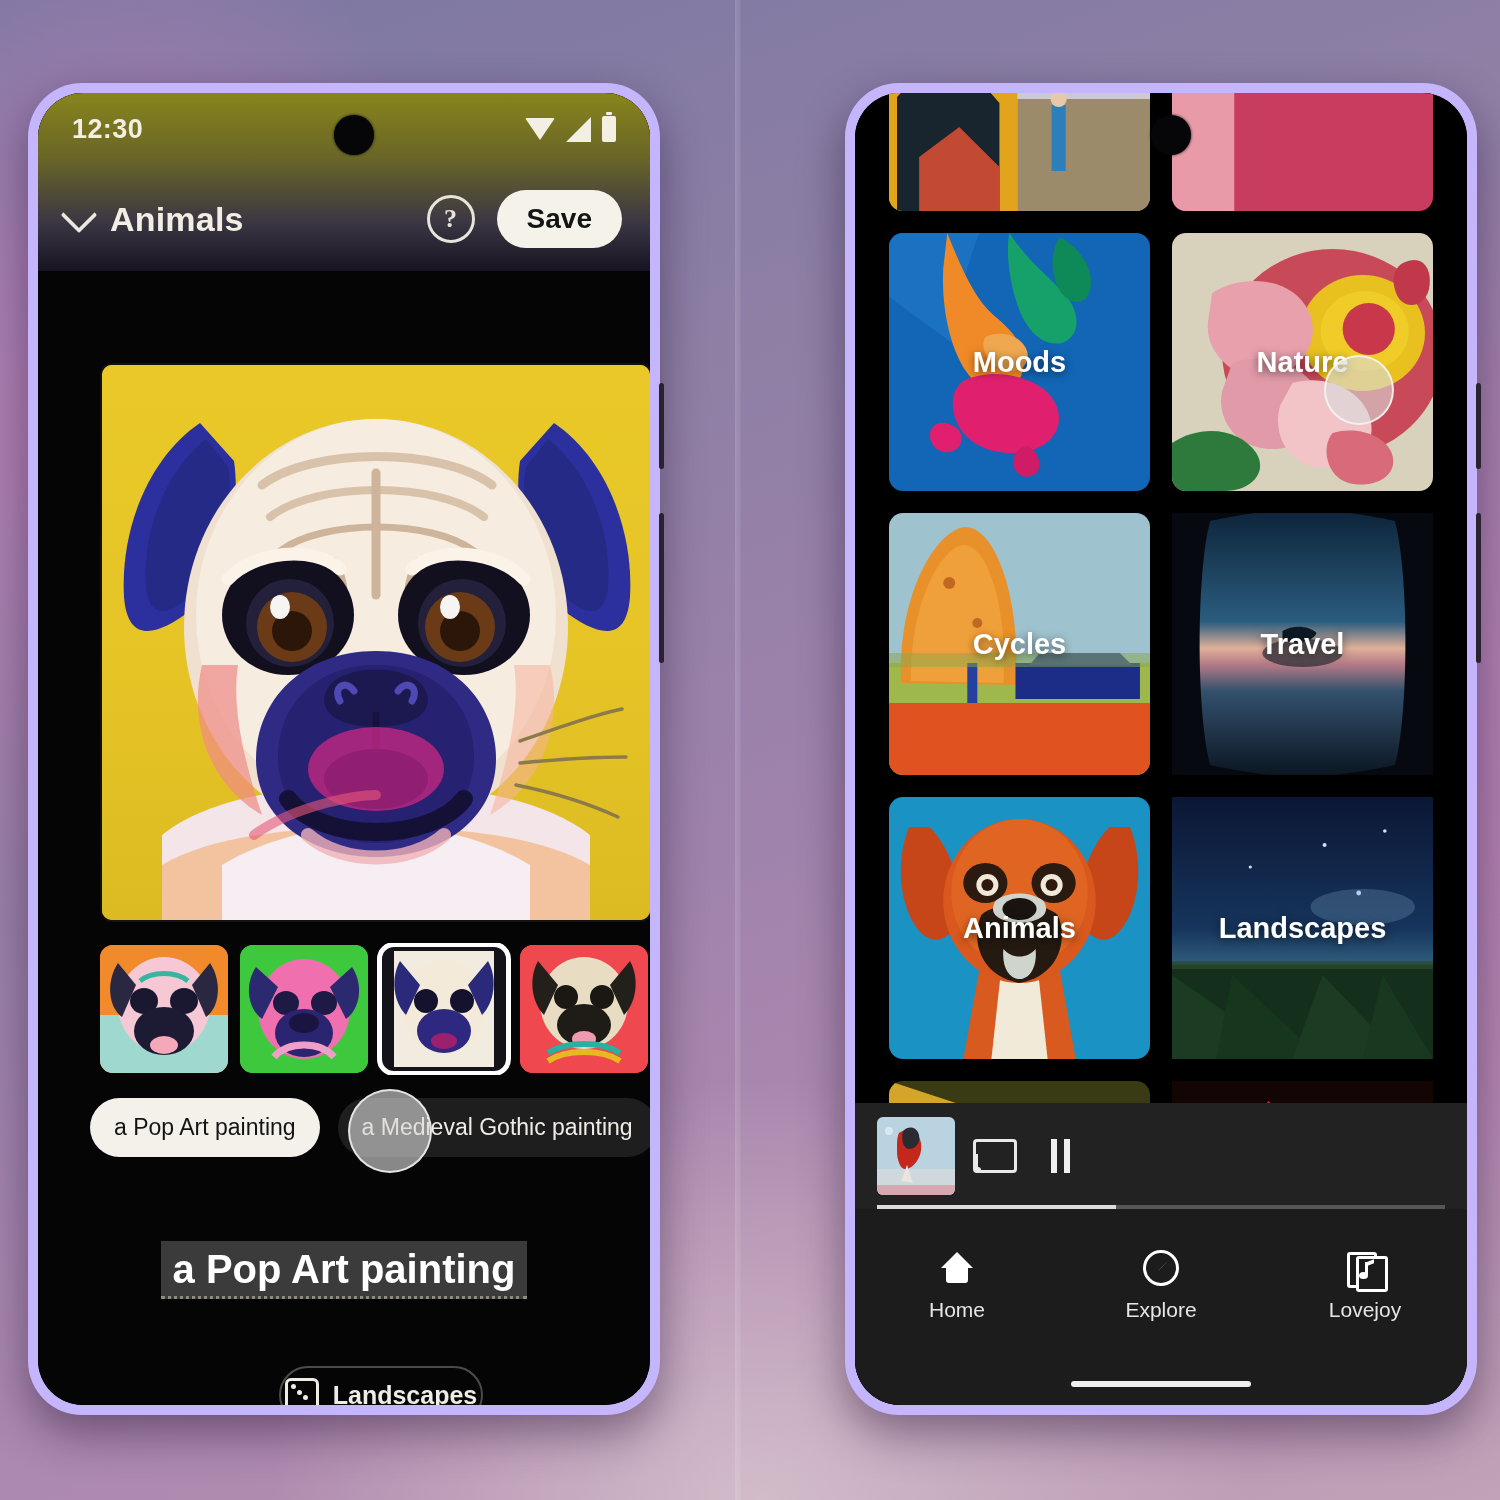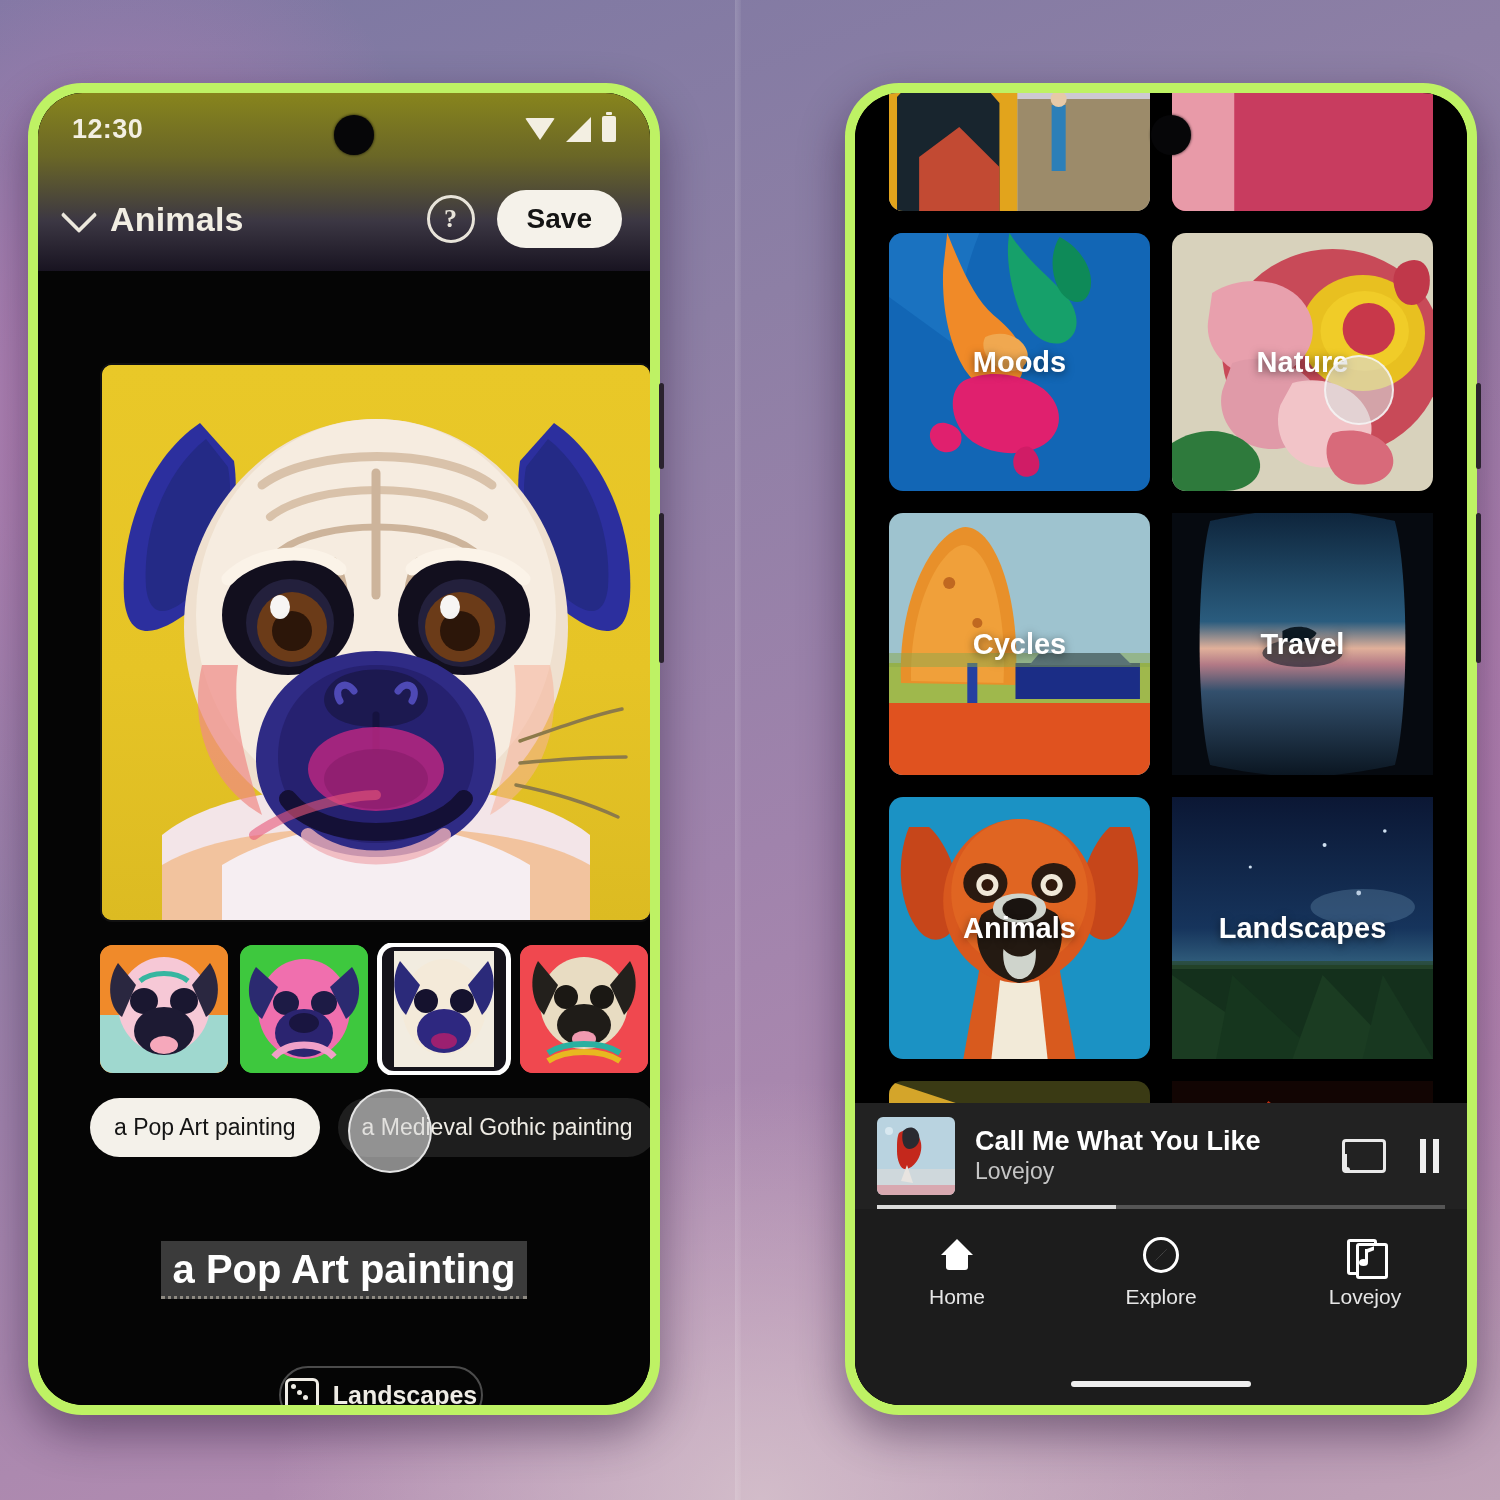--- a/index.html
+++ b/index.html
@@ -18,21 +18,21 @@
       linear-gradient(160deg,#7b77a2 0%, #8d7fa5 28%, #a083ac 55%, #b08bb0 78%, #c0a3b8 100%);
   }
   #bg-seam{
     position:absolute;left:735px;top:0;width:6px;height:1500px;
     background:linear-gradient(to right, rgba(255,255,255,.16), rgba(255,255,255,.05));
   }
   
   .phone{
     position:absolute;
     border-radius:54px;
-    background:#bef264;
+    background:#c4b5fd;
     box-shadow:0 18px 46px rgba(30,10,45,.45);
     padding:10px;
     box-sizing:border-box;
   }
   .phone-inner{
     position:relative;width:100%;height:100%;
     border-radius:45px;overflow:hidden;background:#000;
   }
   #phone-left{left:28px;top:83px;width:632px;height:1332px;}
   #phone-right{left:845px;top:83px;width:632px;height:1332px;}
@@ -182,21 +182,21 @@
       border-left:3px solid #e9e9e9;border-bottom:3px solid #e9e9e9;border-radius:0 0 0 4px;}
   #cast-icon .dot{position:absolute;left:0;bottom:0;width:6px;height:6px;background:#e9e9e9;border-radius:50%;}
   #pause-icon{display:flex;gap:7px;flex:none;margin-left:14px;margin-right:6px;}
   #pause-icon b{display:block;width:6px;height:34px;background:#efefef;}
   #progress{position:absolute;left:22px;bottom:0;width:calc(100% - 44px);height:4px;background:#555;}
   #progress>span{display:block;height:100%;width:42%;background:#dcdcdc;}
 
   
   #navbar{
     position:absolute;left:0;bottom:0;width:100%;height:196px;background:#1c1c1c;
-    display:flex;align-items:flex-start;padding-top:26px;box-sizing:border-box;
+    display:flex;align-items:flex-start;padding-top:39px;box-sizing:border-box;
   }
   .nav-item{flex:1;display:flex;flex-direction:column;align-items:center;gap:10px;}
   .nav-label{color:#e6e6e6;font-size:21px;}
   .navicon{width:40px;height:40px;position:relative;}
   
   .ic-home .roof{position:absolute;left:4px;top:4px;width:0;height:0;
      border-left:16px solid transparent;border-right:16px solid transparent;border-bottom:16px solid #fff;}
   .ic-home .body{position:absolute;left:9px;top:19px;width:22px;height:16px;background:#fff;border-radius:0 0 3px 3px;}
   
   .ic-samp .c1,.ic-samp .c2{position:absolute;top:7px;width:16px;height:16px;
@@ -571,24 +571,20 @@
           <svg viewBox="0 0 78 78" width="78" height="78">
             <rect width="78" height="78" fill="#b9d3e0"></rect>
             <rect y="52" width="78" height="16" fill="#cfd8dc"></rect>
             <rect y="68" width="78" height="10" fill="#d8a8b0"></rect>
             <path d="M22 16 C30 10 42 14 44 26 C46 38 38 50 30 52 C24 54 20 44 20 34 C20 26 20 20 22 16Z" fill="#c4281c"></path>
             <path d="M26 14 C32 8 40 10 42 18 C44 26 38 32 32 32 C26 32 24 22 26 14Z" fill="#2a2a30"></path>
             <path d="M30 48 L36 66 L24 64Z" fill="#e8e4e0"></path>
             <circle cx="12" cy="14" r="4" fill="#d8e8f0"></circle>
           </svg>
         </div>
-        <div id="track-meta">
-          <div id="track-title">Call Me What You Like</div>
-          <div id="track-artist">Lovejoy</div>
-        </div>
         <div id="cast-icon">
           <span class="box"></span>
             <span class="arc"></span>
             <span class="dot"></span>
         </div>
         <div id="pause-icon">
             <b></b>
             <b></b>
           </div>
         <div id="progress">

